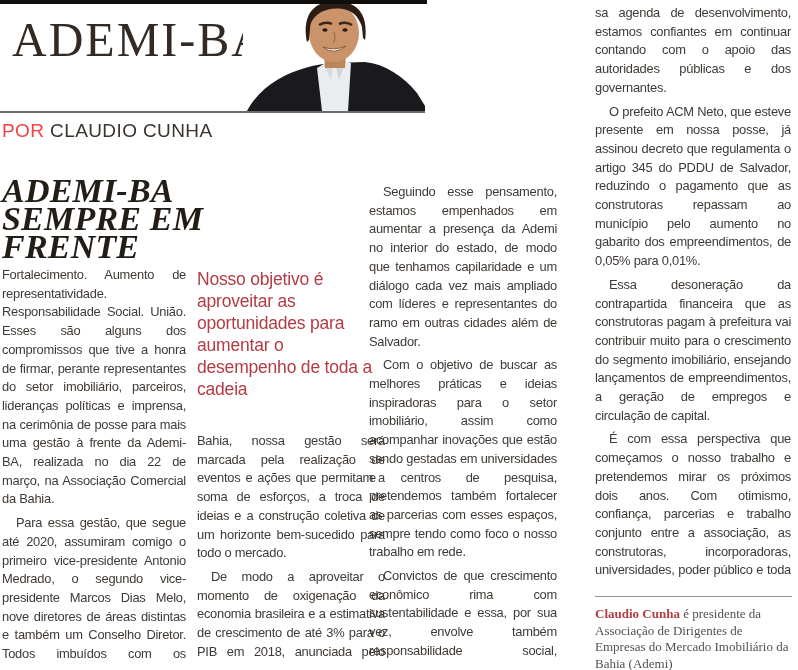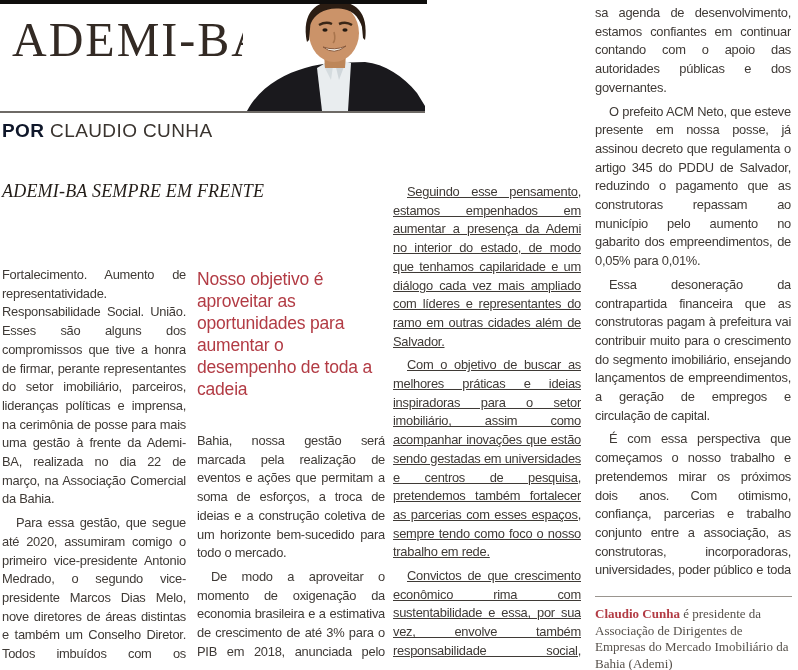--- a/index.html
+++ b/index.html
@@ -34,46 +34,46 @@
   .header-rule {
     position:absolute; left:0; top:111px;
     width:425px; height:2px;
     background:#6e6a66; z-index:6;
   }
   .byline {
     position:absolute; left:2px; top:120px;
     font-size:19px; letter-spacing:0.4px;
     color:#3a342f; white-space:nowrap;
   }
-  .byline .prefix { font-weight:bold; color:#0f172a; }
+  .byline .prefix { font-weight:normal; color:#ef4444; }
 
   
   .article-title {
     position:absolute; left:2px; top:177px;
     width:300px;
     font-family:"Liberation Serif", serif;
-    font-style:italic; font-weight:normal;
-    font-size:18px; line-height:28px;
+    font-style:italic; font-weight:bold;
+    font-size:34px; line-height:28px;
     color:#231d18;
     letter-spacing:0.2px;
   }
 
   
   .col {
     position:absolute;
     text-align:justify;
     font-size:12.9px; line-height:18.7px;
     letter-spacing:-0.25px;
     overflow:hidden;
   }
   .col p { margin:0 0 5px 0; }
   .col p.indent { text-indent:14px; }
   #col1 { left:2px;   top:266px; width:184px; height:398px; }
   #col2 { left:197px; top:266px; width:188px; height:398px; }
-  #col3 { left:393px; top:183px; width:188px; height:481px;text-decoration:underline; }
+  #col3 { left:369px; top:183px; width:188px; height:481px; }
   #col4 { left:595px; top:4px;  width:196px; height:574px; }
 
   
   .pull-quote {
     width:176px;
     font-weight:normal;
     font-size:17.5px; line-height:22px;
     letter-spacing:-0.2px;
     color:#b23b44;
     text-align:left;

